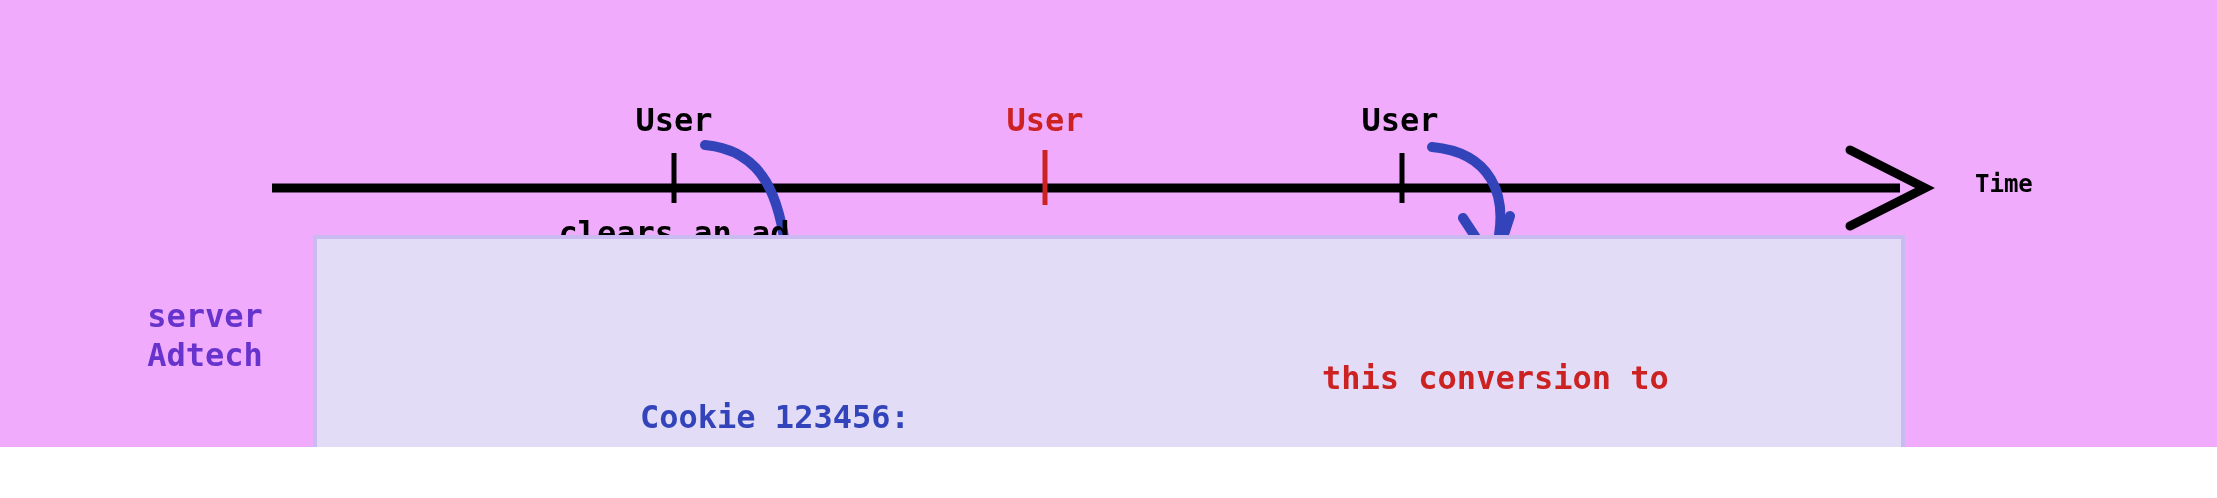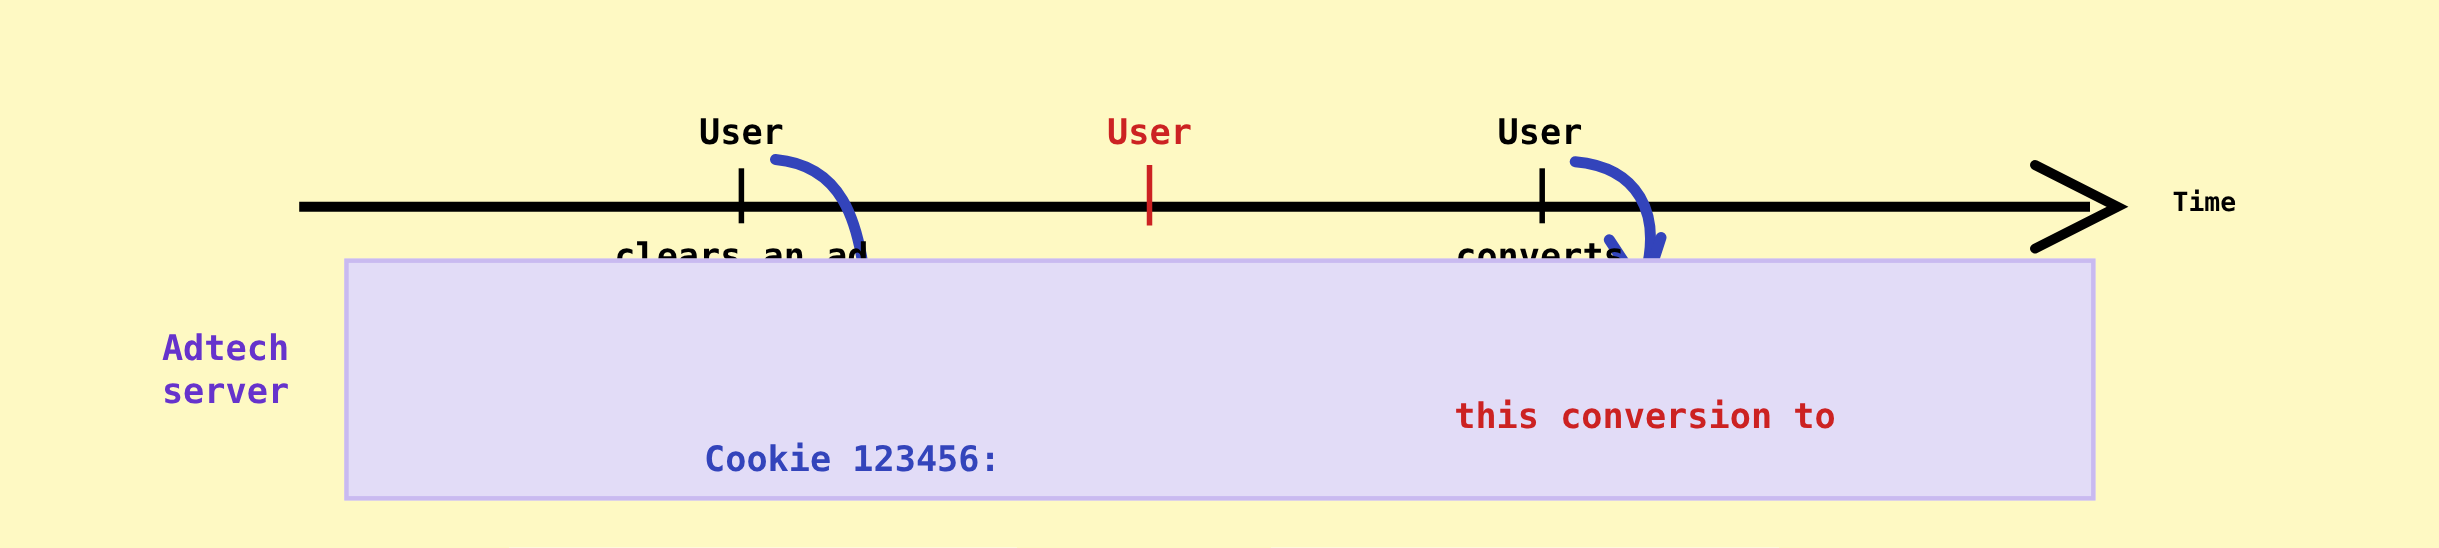--- a/index.html
+++ b/index.html
@@ -6,22 +6,22 @@
     margin: 0;
     padding: 0;
     background: #ffffff;
   }
   body {
     font-family: "DejaVu Sans Mono", "Liberation Mono", monospace;
   }
   #canvas {
     position: relative;
     width: 2217px;
-    height: 498px;
-    background: #fef9c3;
+    height: 447px;
+    background: #f0abfc;
     overflow: hidden;
   }
   #svg-layer {
     position: absolute;
     left: 0;
     top: 0;
     width: 2217px;
     height: 498px;
   }
   .lbl {
@@ -140,28 +140,27 @@
     <span class="l1">User</span>
     <span class="l2">clears an ad</span>
   </div>
 
   <div class="lbl event-label ev-red" id="label-clear">
     <span class="l1">User</span>
   </div>
 
   <div class="lbl event-label ev-black" id="label-converts">
     <span class="l1">User</span>
-    <span class="l2">converts</span>
   </div>
 
   <div id="time-caption">Time</div>
 
   <div id="adtech-label">
+    <span>server</span>
     <span>Adtech</span>
-    <span>server</span>
   </div>
 
   <div id="adtech-band"></div>
 
   <div id="cookie-note">
     <span class="line">Cookie 123456:</span>
     
   </div>
 
   <div id="failure-note">

